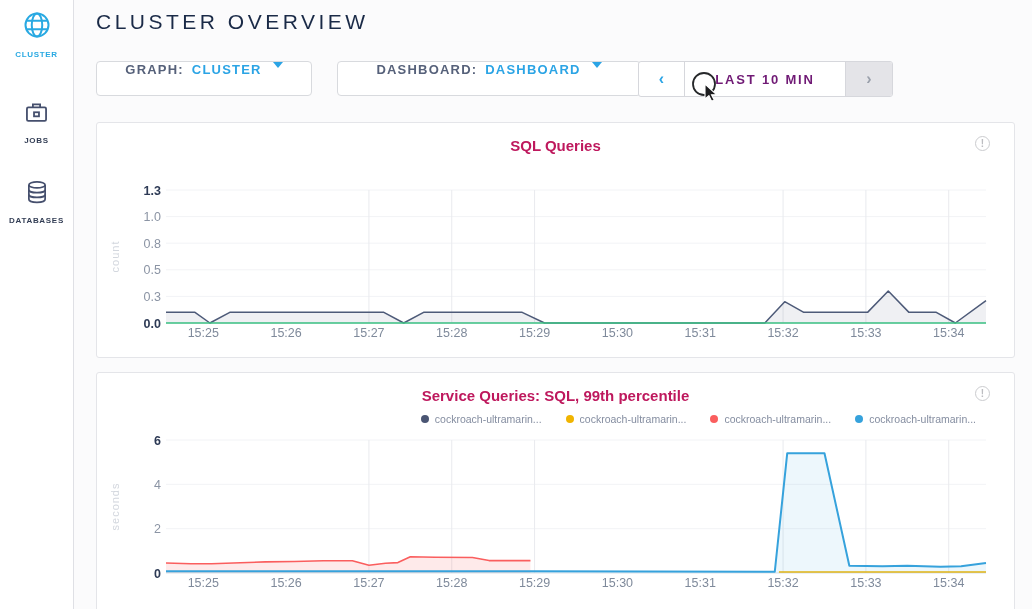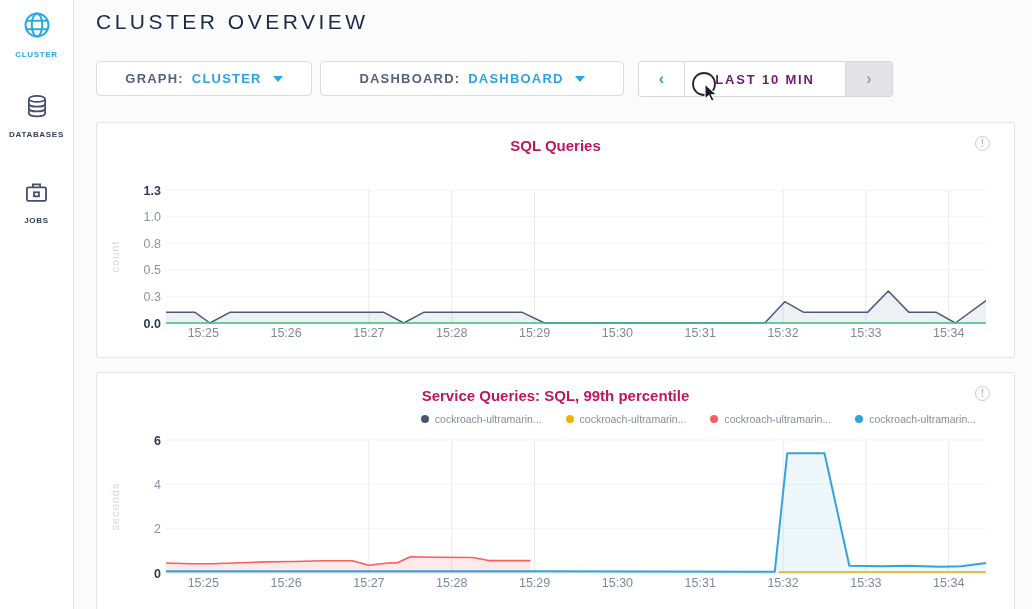--- a/index.html
+++ b/index.html
@@ -16,28 +16,28 @@
   .si-cluster { padding-top:10px; }
   .si-db { padding-top:34px; }
   .si-jobs { padding-top:40px; }
 
   
   .page-title { position:absolute; left:96px; top:10px; font-size:21px; font-weight:400;
                 letter-spacing:3.5px; color:#1a2a47; }
 
   
   .dd { position:absolute; top:61px; height:35px; background:#fff; border:1px solid #d8dade;
-        border-radius:4px; display:flex; align-items:center; justify-content:center; gap:8px;
+        border-radius:4px; display:flex; align-items:flex-start; justify-content:center; gap:8px;
         font-size:13px; font-weight:700; letter-spacing:1.2px; cursor:pointer; }
   .dd .dd-label { color:#56617a; }
   .dd .dd-value { color:#2ba4e5; }
   .dd .caret { width:0; height:0; border-left:5px solid transparent; border-right:5px solid transparent;
                border-top:6px solid #2ba4e5; margin-left:3px; }
   .dd-graph { left:96px; width:216px; }
-  .dd-dash  { left:320px; width:304px; }
+  .dd-dash  { left:337px; width:304px; }
 
   .timesel { position:absolute; left:638px; top:61px; width:255px; height:36px;
              border:1px solid #d6d7dc; border-radius:3px; display:flex; background:#fff; }
   .ts-btn { width:46px; display:flex; align-items:center; justify-content:center;
             font-size:16px; font-weight:700; cursor:pointer; }
   .ts-prev { color:#2ba4e5; border-right:1px solid #d6d7dc; }
   .ts-label { flex:1; display:flex; align-items:center; justify-content:center;
               color:#701a75; font-size:13px; font-weight:700; letter-spacing:1.8px; cursor:pointer; }
   .ts-next { width:47px; background:#e4e4e8; color:#9aa0ab; border-left:1px solid #d6d7dc;
              border-radius:0 2px 2px 0; }
@@ -70,40 +70,40 @@
     <div class="side-item active si-cluster">
       <span>
         <svg width="30" height="30" viewBox="0 0 24 24" fill="none" stroke="#29a9e2" stroke-width="1.6">
           <circle cx="12" cy="12" r="9.2"></circle>
             <ellipse cx="12" cy="12" rx="4.2" ry="9.2"></ellipse>
           <path d="M3.4 8.6 H20.6 M3.4 15.4 H20.6"></path>
         </svg>
       </span>
       <span class="lbl">CLUSTER</span>
     </div>
+    <div class="side-item si-jobs">
+      <span>
+        <svg width="27" height="27" viewBox="0 0 24 24" fill="none" stroke="#454f6d" stroke-width="1.6">
+          <rect x="3.5" y="7.5" width="17" height="12" rx="1.2"></rect>
+          <path d="M8.8 7.5 V4.8 H15.2 V7.5"></path>
+          <rect x="9.8" y="11.8" width="4.4" height="3.6"></rect>
+        </svg>
+      </span>
+      <span class="lbl">JOBS</span>
+    </div>
     <div class="side-item si-db">
       <span>
         <svg width="26" height="27" viewBox="0 0 24 24" fill="none" stroke="#454f6d" stroke-width="1.6">
           <ellipse cx="12" cy="5" rx="7.5" ry="2.8"></ellipse>
           <path d="M4.5 5 V18.3 C4.5 19.9 7.9 21.1 12 21.1 S19.5 19.9 19.5 18.3 V5"></path>
           <path d="M4.5 9.4 C4.5 11 7.9 12.2 12 12.2 S19.5 11 19.5 9.4"></path>
           <path d="M4.5 13.8 C4.5 15.4 7.9 16.6 12 16.6 S19.5 15.4 19.5 13.8"></path>
         </svg>
       </span>
       <span class="lbl">DATABASES</span>
-    </div>
-    <div class="side-item si-jobs">
-      <span>
-        <svg width="27" height="27" viewBox="0 0 24 24" fill="none" stroke="#454f6d" stroke-width="1.6">
-          <rect x="3.5" y="7.5" width="17" height="12" rx="1.2"></rect>
-          <path d="M8.8 7.5 V4.8 H15.2 V7.5"></path>
-          <rect x="9.8" y="11.8" width="4.4" height="3.6"></rect>
-        </svg>
-      </span>
-      <span class="lbl">JOBS</span>
     </div>
   </nav>
 
   <h1 class="page-title">CLUSTER OVERVIEW</h1>
 
   <div class="dd dd-graph">
     <span class="dd-label">GRAPH:</span>
     <span class="dd-value">CLUSTER</span>
     <span class="caret"></span>
   </div>

